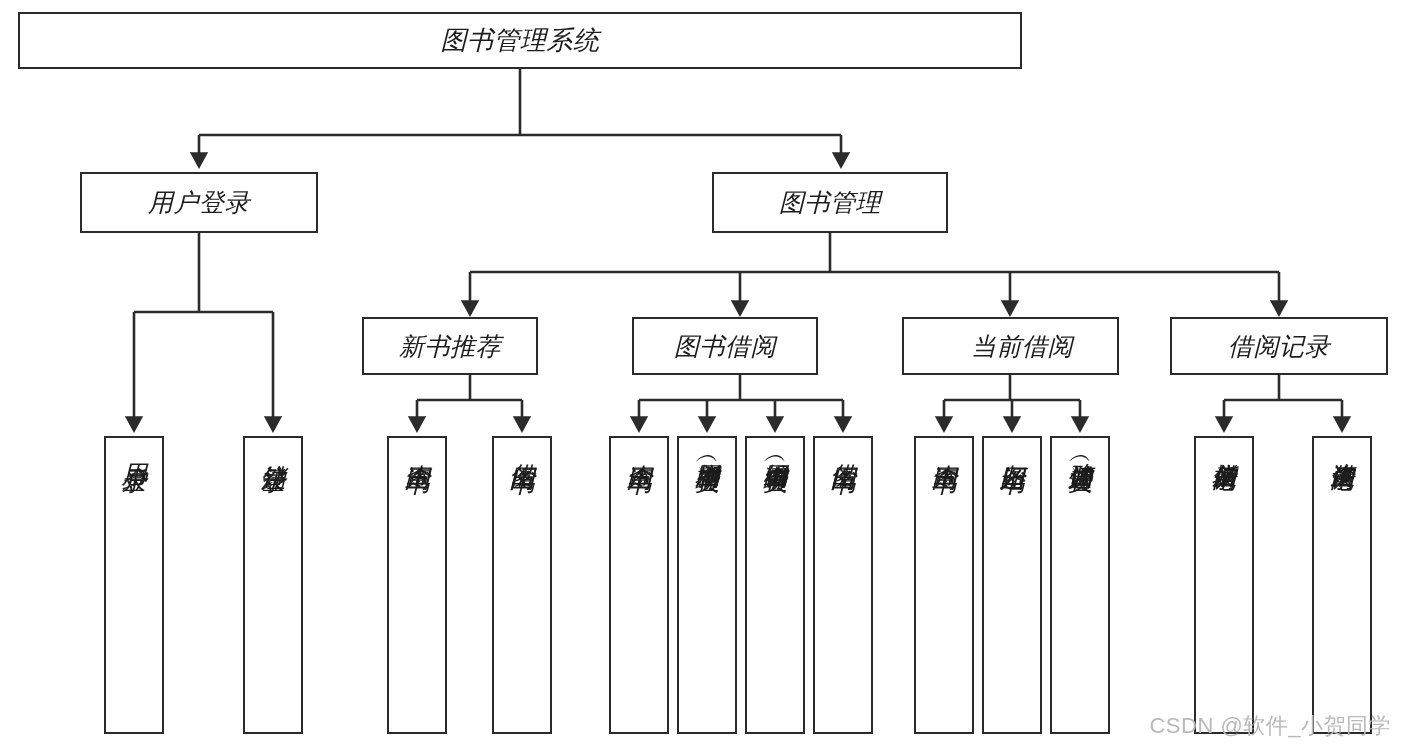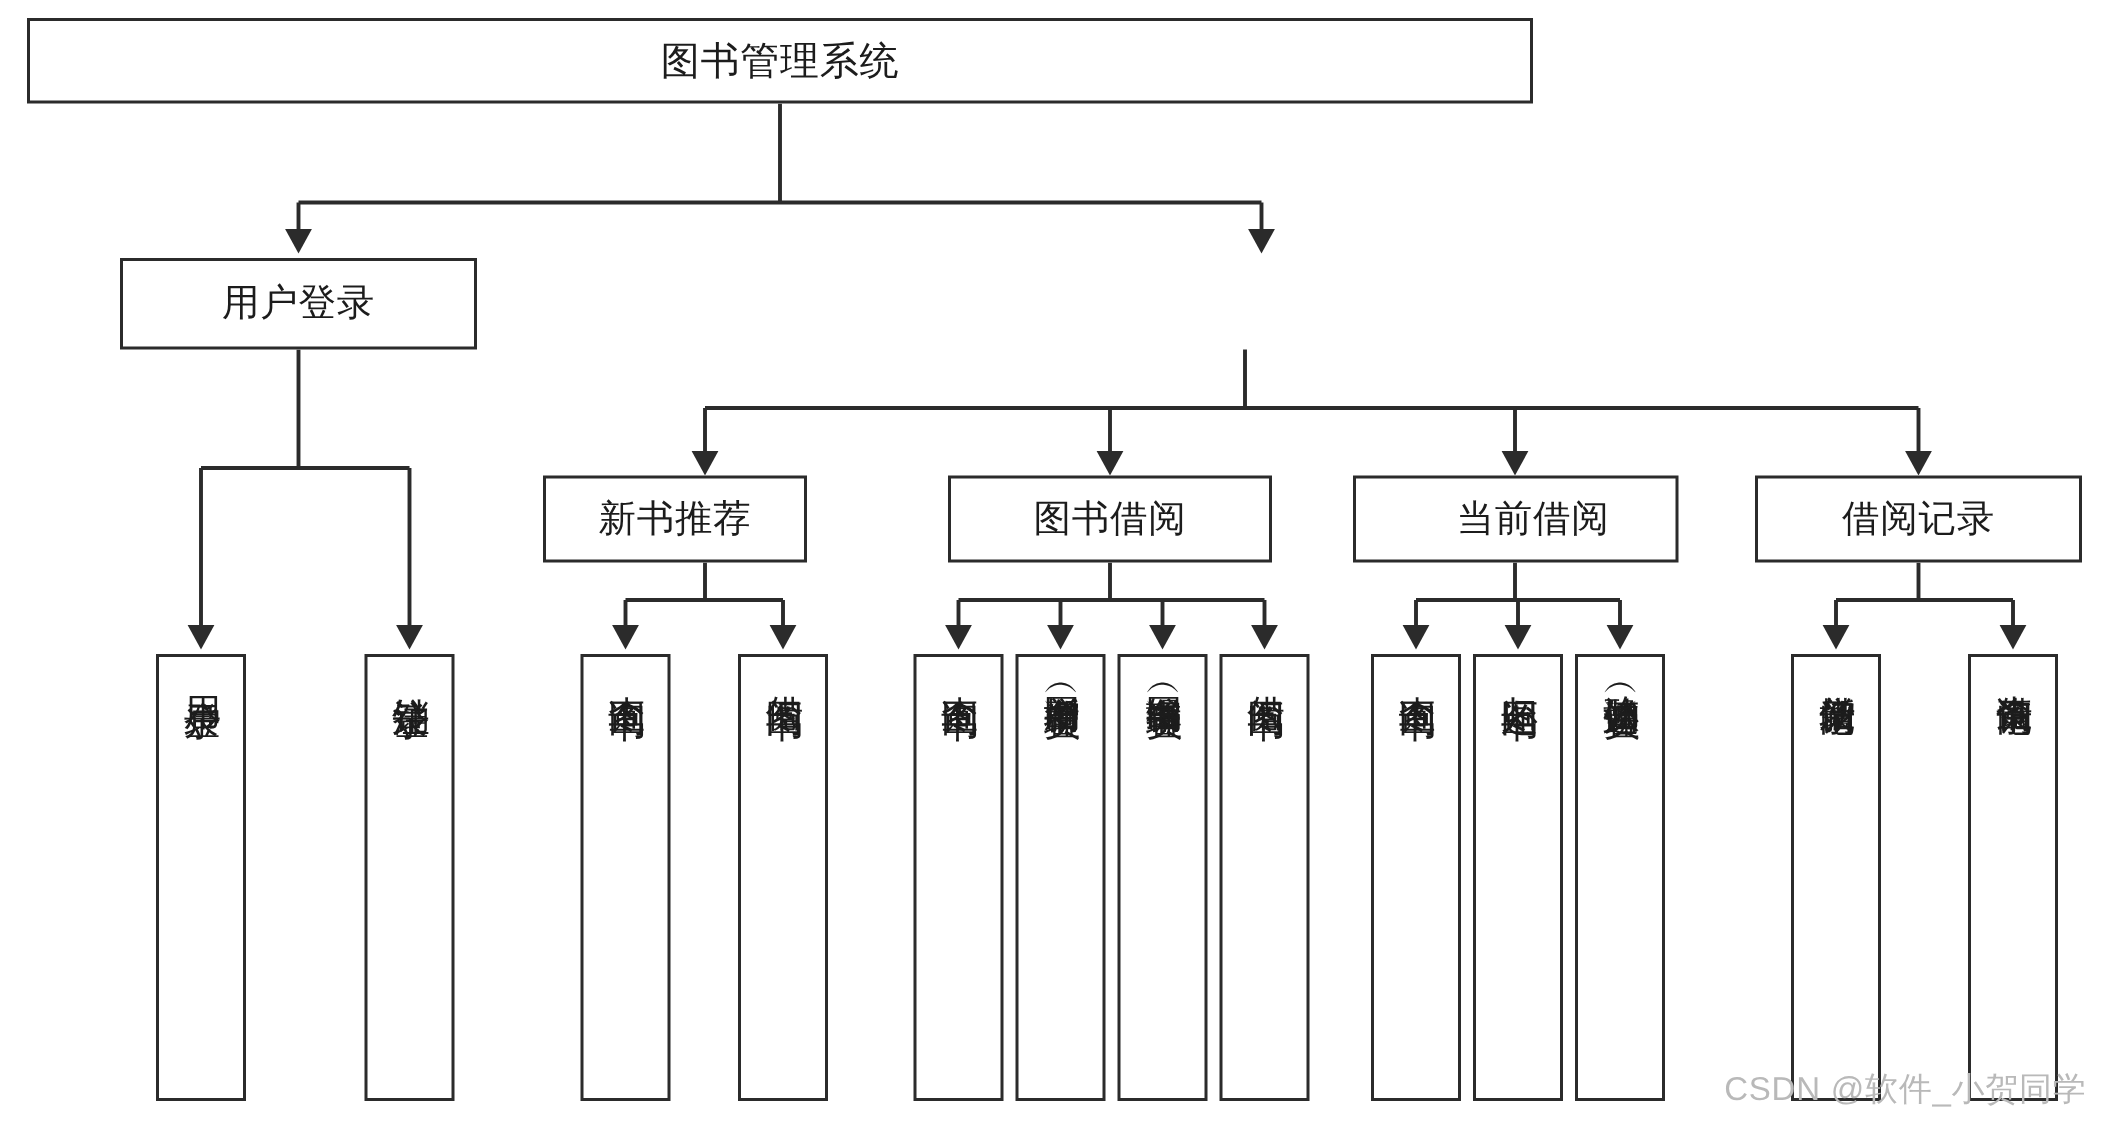--- a/index.html
+++ b/index.html
@@ -20,20 +20,21 @@
   }
   .node {
     position: absolute;
     box-sizing: border-box;
     border: 2.5px solid #2b2b2b;
     background: #ffffff;
     display: flex;
     align-items: center;
     justify-content: center;
     text-align: left;
+    font-style: italic;
   }
   .node .label {
     display: block;
     line-height: 1.06;
     letter-spacing: 0.5px;
     color: #1c1c1c;
   }
   
   .node.h .label {
     writing-mode: horizontal-tb;
@@ -131,26 +132,29 @@
   </svg>
 
   <div class="node h root" style="left:18px; top:12px; width:1004px; height:57px;">
     <span class="label">图书管理系统</span>
   </div>
 
   <div class="node h" style="left:80px; top:172px; width:238px; height:61px;">
     <span class="label">用户登录</span>
   </div>
 
+  <div class="node h" style="left:712px; top:172px; width:236px; height:61px;">
+    <span class="label">图书管理</span>
+  </div>
 
   <div class="node h" style="left:362px; top:317px; width:176px; height:58px;">
     <span class="label">新书推荐</span>
   </div>
 
-  <div class="node h" style="left:632px; top:317px; width:216px; height:58px;">
+  <div class="node h" style="left:632px; top:317px; width:186px; height:58px;">
     <span class="label">图书借阅</span>
   </div>
 
   <div class="node h" style="left:902px; top:317px; width:217px; height:58px;padding-left:23px;">
     <span class="label">当前借阅</span>
   </div>
 
   <div class="node h" style="left:1170px; top:317px; width:218px; height:58px;">
     <span class="label">借阅记录</span>
   </div>

